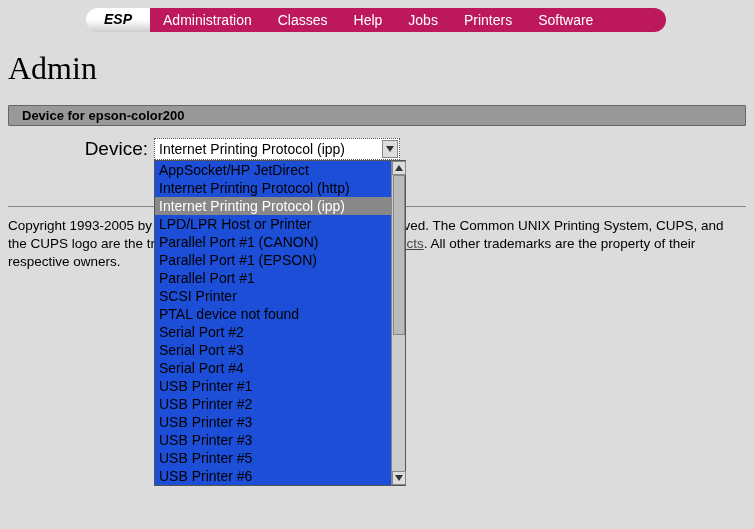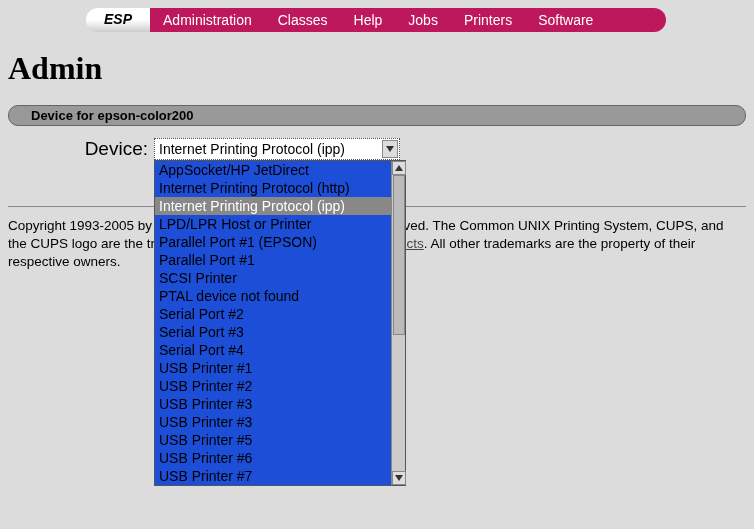--- a/index.html
+++ b/index.html
@@ -37,29 +37,29 @@
 }
 .nav-item {
   color: #fff;
   padding: 0 13px;
   font-size: 14px;
   cursor: pointer;
 }
 h1.admin {
   font-family: Georgia, 'Times New Roman', serif;
   font-size: 32px;
-  font-weight: bold;
+  font-weight: normal;
   margin: 18px 0 0 8px;
 }
 .section-bar {
   margin: 18px 8px 0 8px;
   background: #999;
   border: 1px solid #666;
-  border-radius: 10px;
-  padding: 2px 22px;
+  border-radius: 1px;
+  padding: 2px 13px;
   font-weight: bold;
   font-size: 13px;
 }
 .form-row {
   margin: 12px 0 0 0;
   display: flex;
 }
 .form-label {
   width: 154px;
   text-align: right;
@@ -189,34 +189,34 @@
             <polygon points="0,0 8,0 4,6" fill="#333"></polygon>
           </svg>
       </div>
     </div>
     <div class="dropdown">
       <div class="dropdown-inner">
           <div class="dropdown-item">AppSocket/HP JetDirect</div>
           <div class="dropdown-item">Internet Printing Protocol (http)</div>
           <div class="dropdown-item selected">Internet Printing Protocol (ipp)</div>
           <div class="dropdown-item">LPD/LPR Host or Printer</div>
+          <div class="dropdown-item">Parallel Port #1 (CANON)</div>
           <div class="dropdown-item">Parallel Port #1 (EPSON)</div>
           <div class="dropdown-item">Parallel Port #1</div>
           <div class="dropdown-item">SCSI Printer</div>
           <div class="dropdown-item">PTAL device not found</div>
           <div class="dropdown-item">Serial Port #2</div>
           <div class="dropdown-item">Serial Port #3</div>
           <div class="dropdown-item">Serial Port #4</div>
           <div class="dropdown-item">USB Printer #1</div>
           <div class="dropdown-item">USB Printer #2</div>
           <div class="dropdown-item">USB Printer #3</div>
           <div class="dropdown-item">USB Printer #3</div>
           <div class="dropdown-item">USB Printer #5</div>
           <div class="dropdown-item">USB Printer #6</div>
-          <div class="dropdown-item">USB Printer #7</div>
         </div>
       <div class="dropdown-scroll">
         <div class="scroll-btn top">
           <svg width="8" height="6" viewBox="0 0 8 6">
               <polygon points="4,0 8,6 0,6" fill="#333"></polygon>
             </svg>
         </div>
         <div class="scroll-thumb"></div>
         <div class="scroll-btn bottom">
           <svg width="8" height="6" viewBox="0 0 8 6">

